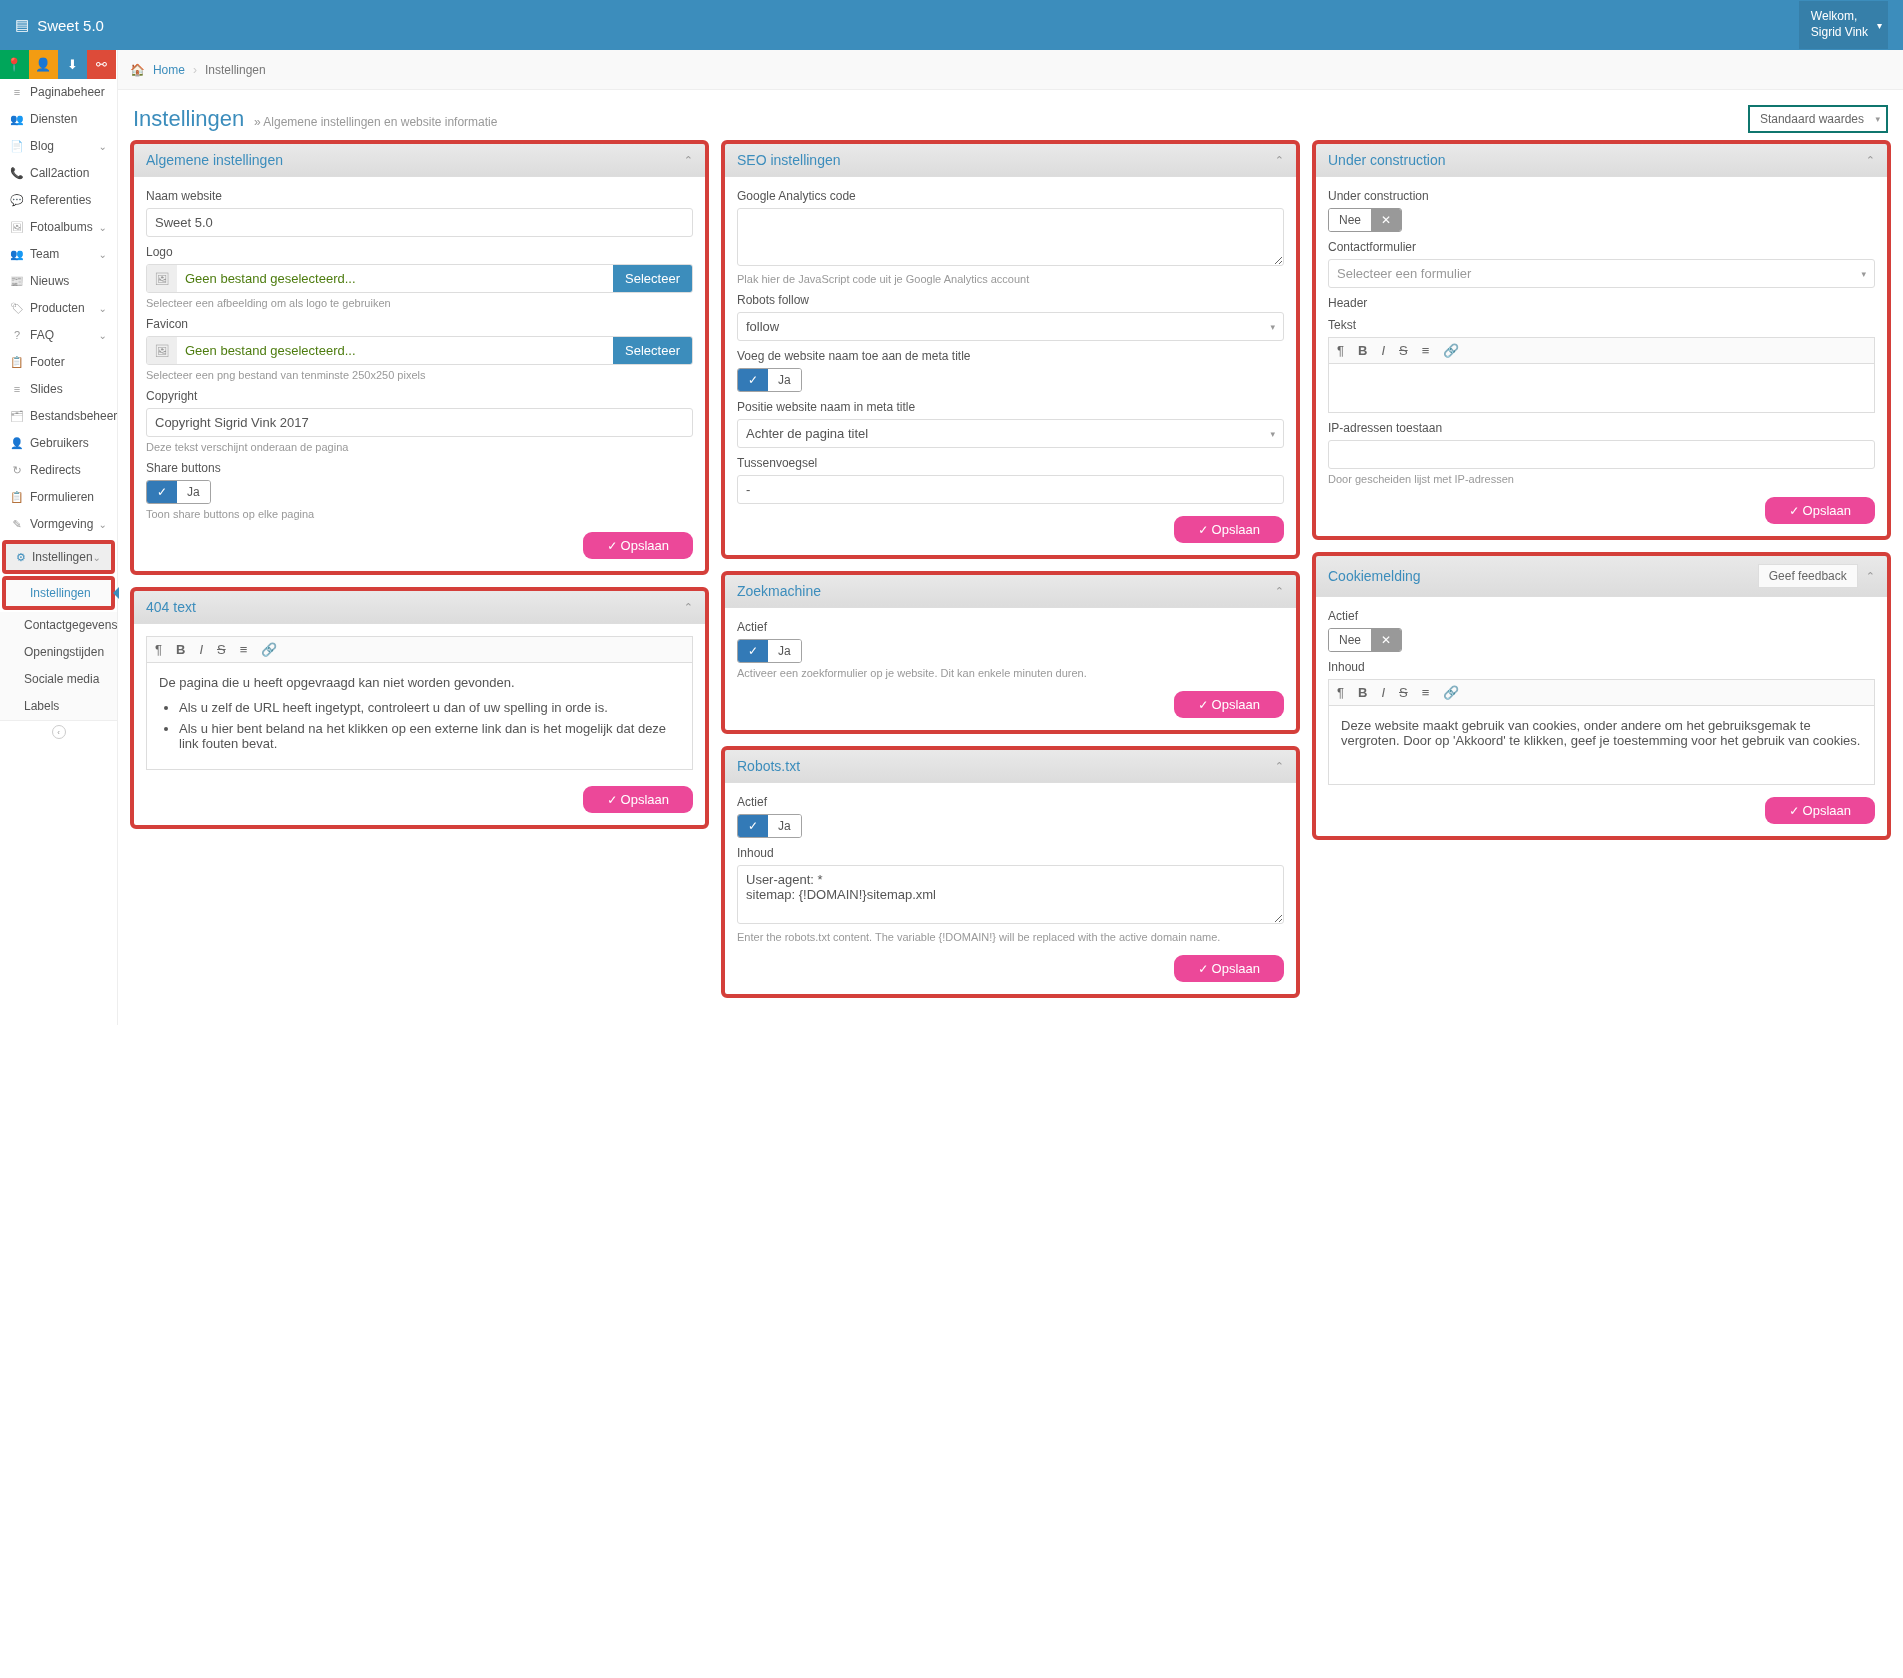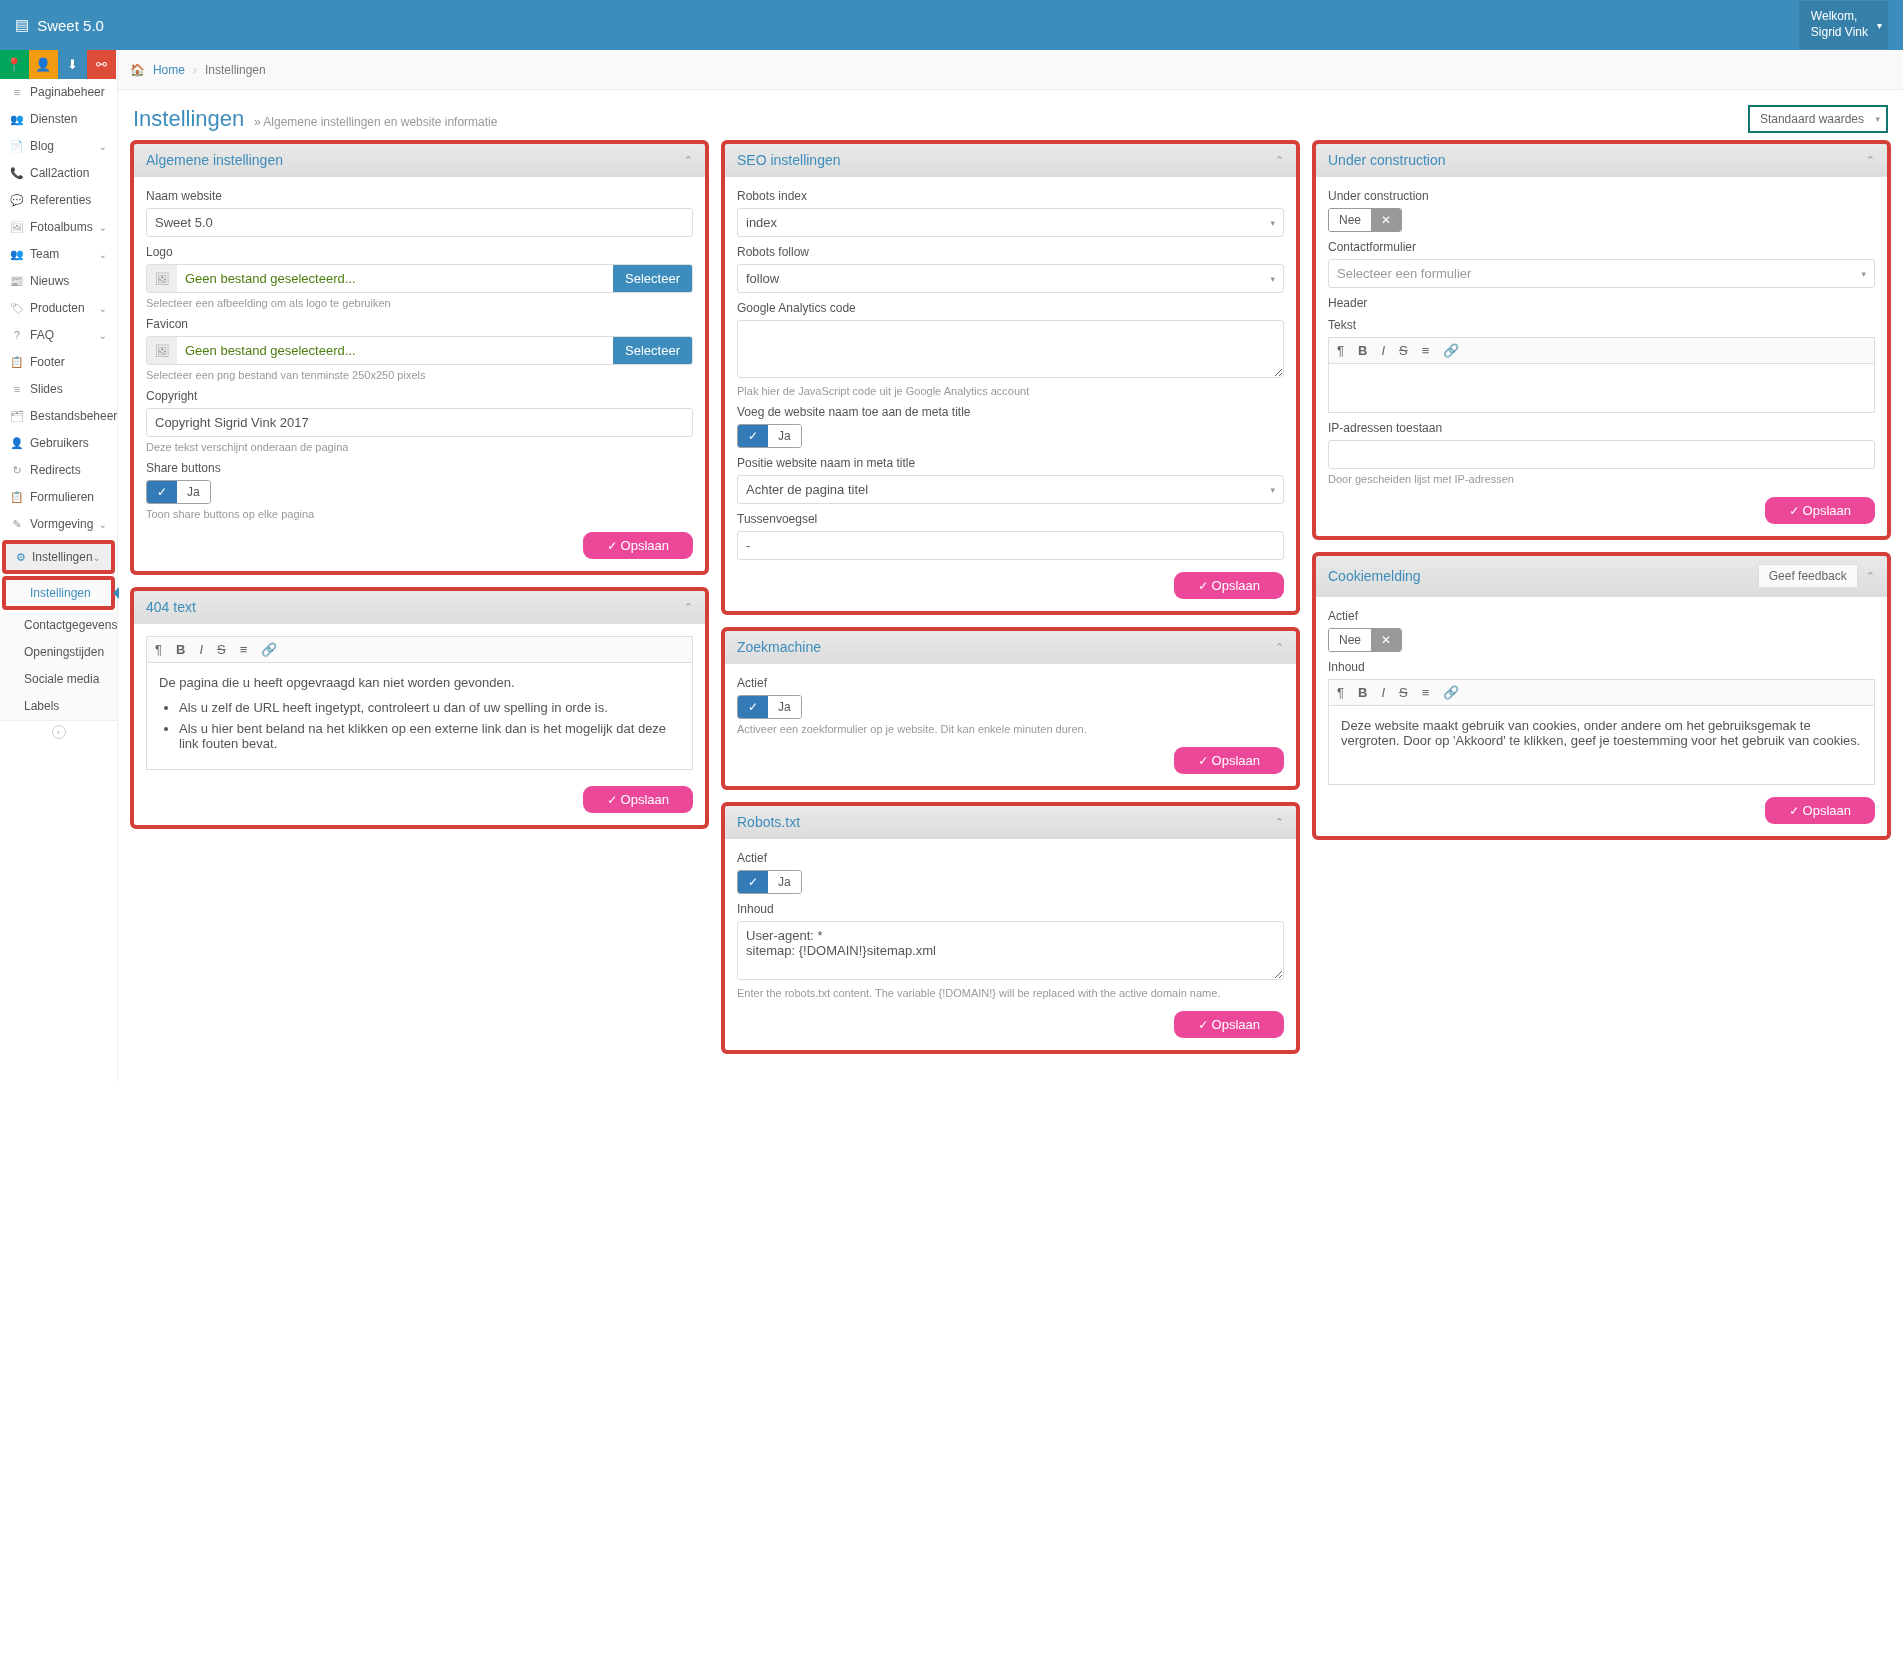--- a/index.html
+++ b/index.html
@@ -308,31 +308,27 @@
       </div>
 
       <div class="col">
         <div class="panel hl">
           <div class="panel-heading">
             <span class="panel-title">SEO instellingen</span>
             <span class="panel-collapse">⌃</span>
           </div>
           <div class="panel-body">
             <div class="form-group">
-              <label class="form-label">Robots index</label>
-              <div class="form-control sel">index</div>
-            </div>
-            <div class="form-group">
-              <label class="form-label">Robots follow</label>
-              <div class="form-control sel">follow</div>
-            </div>
-            <div class="form-group">
               <label class="form-label">Google Analytics code</label>
               <textarea class="form-control" style=""></textarea>
               <div class="help">Plak hier de JavaScript code uit je Google Analytics account</div>
+            </div>
+            <div class="form-group">
+              <label class="form-label">Robots follow</label>
+              <div class="form-control sel">follow</div>
             </div>
             <div class="form-group">
               <label class="form-label">Voeg de website naam toe aan de meta title</label>
               <div class="toggle">
                 <div class="toggle-on">✓</div>
                   <div class="toggle-label">Ja</div>
               </div>
             </div>
             <div class="form-group">
               <label class="form-label">Positie website naam in meta title</label>

